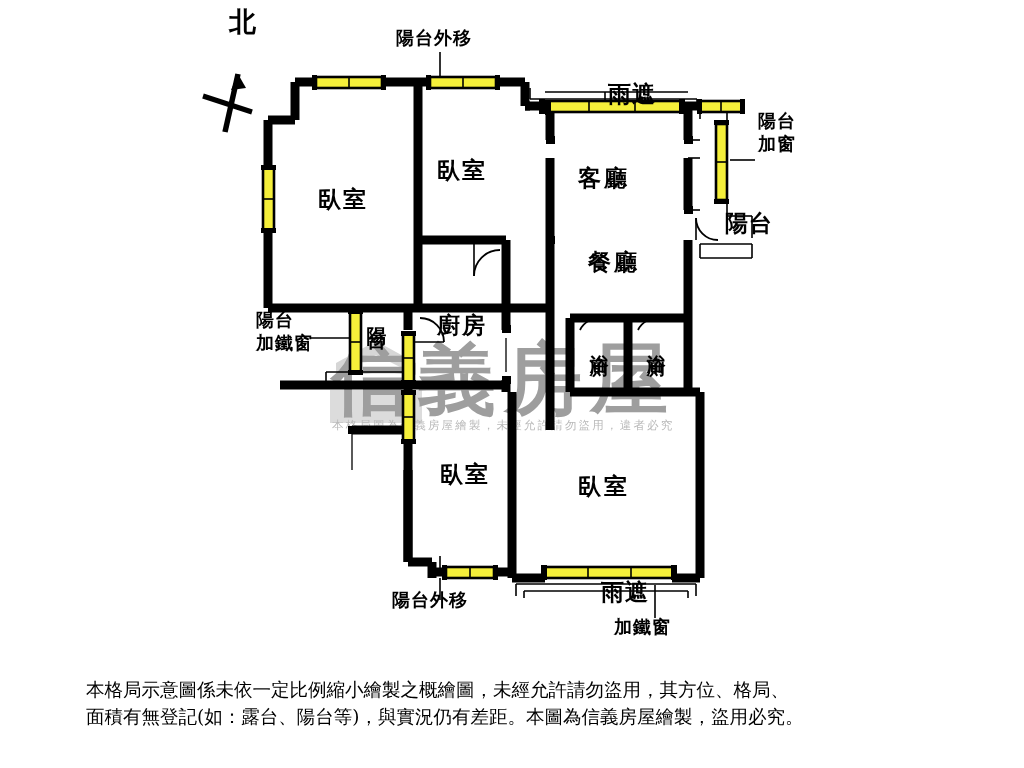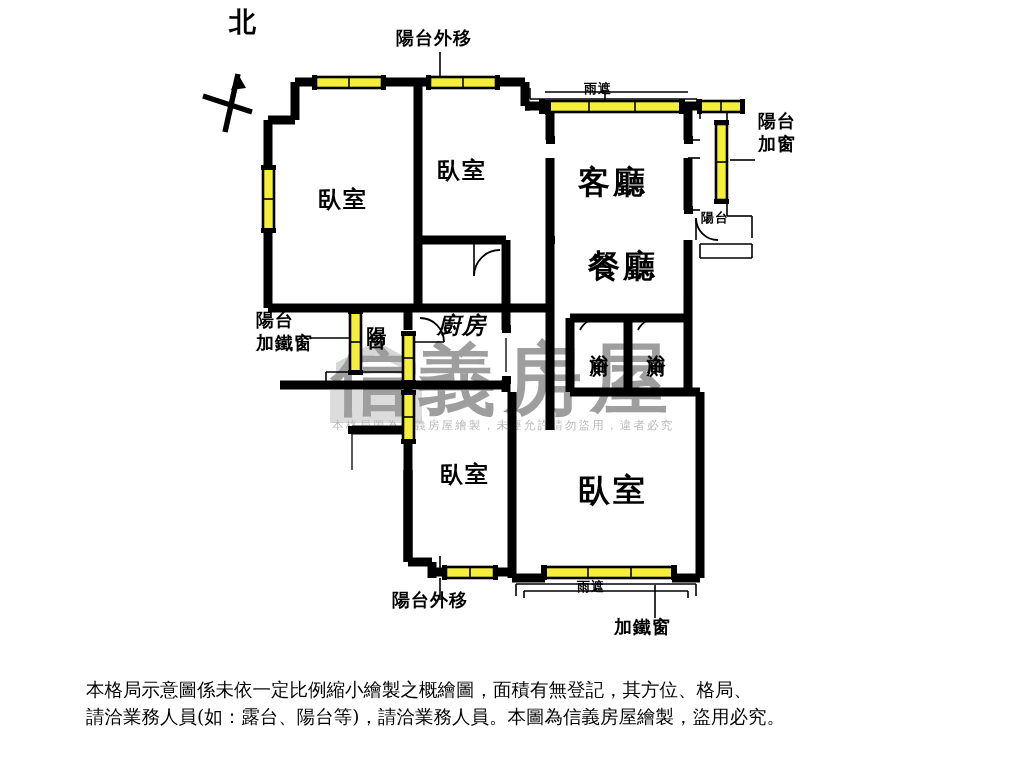--- a/index.html
+++ b/index.html
@@ -16,23 +16,23 @@
 
   .lbl{
     position:absolute;
     font-family:"DejaVu Serif","Liberation Serif",serif;
     color:#000;
     white-space:nowrap;
     line-height:1.05;
     font-weight:600;
   }
   .lbl-room{font-size:23px;letter-spacing:2px;}
-  .lbl-room-lg{font-size:32px;letter-spacing:3px;}
+  .lbl-room-lg{font-size:23px;letter-spacing:3px;}
   .lbl-ann{font-size:18px;letter-spacing:1px;}
-  .lbl-ann-sm{font-size:13px;letter-spacing:1px;}
+  .lbl-ann-sm{font-size:23px;letter-spacing:1px;margin-left:24px;}
   .lbl-vert{
     writing-mode:vertical-rl;
     text-orientation:upright;
     font-size:19px;
     letter-spacing:1px;
   }
   .lbl-compass{font-size:27px;font-weight:700;}
 
   #disclaimer{
     position:absolute;
@@ -327,21 +327,21 @@
     <rect x="546" y="236" width="9" height="8" fill="#000"></rect>
     <rect x="502" y="325" width="9" height="8" fill="#000"></rect>
     <rect x="502" y="376" width="9" height="8" fill="#000"></rect>
     <rect x="348" y="426" width="9" height="8" fill="#000"></rect>
   </svg>
 
   <div class="lbl lbl-room" style="left:318px;top:187px;">臥室</div>
   <div class="lbl lbl-room" style="left:437px;top:158px;">臥室</div>
   <div class="lbl lbl-room-lg" style="left:578px;top:166px;">客廳</div>
   <div class="lbl lbl-room-lg" style="left:588px;top:250px;">餐廳</div>
-  <div class="lbl lbl-room" style="left:437px;top:313px;font-style:italic;">廚房</div>
+  <div class="lbl lbl-room" style="left:437px;top:313px;">廚房</div>
   <div class="lbl lbl-vert" style="left:589px;top:340px;">浴廁</div>
   <div class="lbl lbl-vert" style="left:646px;top:340px;">浴廁</div>
   <div class="lbl lbl-room" style="left:440px;top:462px;">臥室</div>
   <div class="lbl lbl-room-lg" style="left:578px;top:474px;">臥室</div>
 
   <div class="lbl lbl-ann" style="left:396px;top:29px;">陽台外移</div>
   <div class="lbl lbl-ann-sm" style="left:584px;top:82px;">雨遮</div>
 
   <div style="position:absolute;left:758px;top:112px;">
     <div class="lbl lbl-ann" style="position:static;">陽台</div>
@@ -357,17 +357,17 @@
 
   <div class="lbl lbl-vert" style="left:366px;top:312px;font-size:20px;">陽台</div>
 
   <div class="lbl lbl-ann" style="left:392px;top:591px;">陽台外移</div>
   <div class="lbl lbl-ann-sm" style="left:577px;top:580px;">雨遮</div>
   <div class="lbl lbl-ann" style="left:614px;top:618px;">加鐵窗</div>
 
   <div class="lbl lbl-compass" style="left:229px;top:8px;">北</div>
 
   <div id="disclaimer">
-    <div>本格局示意圖係未依一定比例縮小繪製之概繪圖，面積有無登記，其方位、格局、</div>
-    <div>請洽業務人員(如：露台、陽台等)，請洽業務人員。本圖為信義房屋繪製，盜用必究。</div>
+    <div>本格局示意圖係未依一定比例縮小繪製之概繪圖，未經允許請勿盜用，其方位、格局、</div>
+    <div>面積有無登記(如：露台、陽台等)，與實況仍有差距。本圖為信義房屋繪製，盜用必究。</div>
   </div>
 
 </div>
 
 </body></html>

